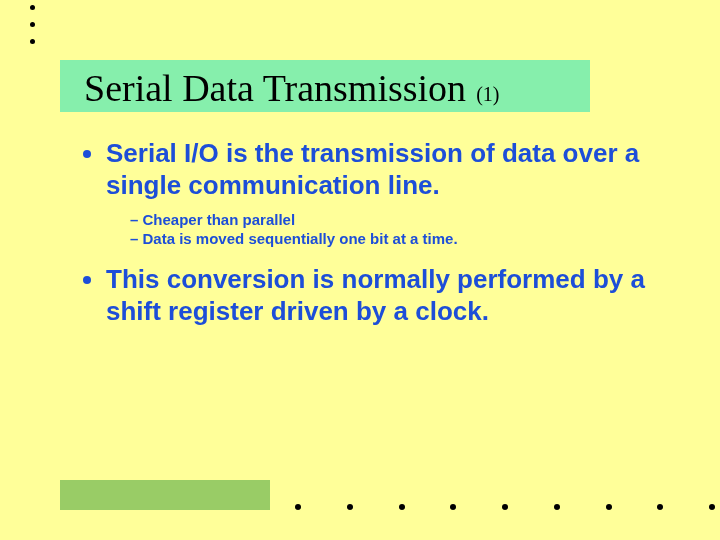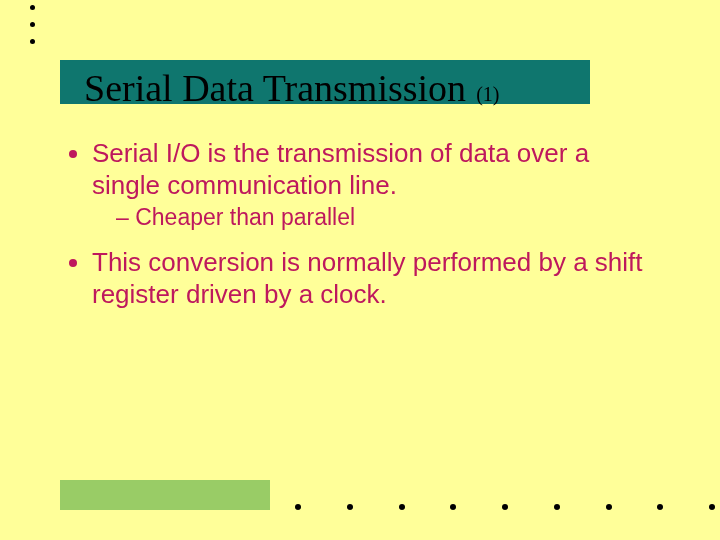--- a/index.html
+++ b/index.html
@@ -21,59 +21,60 @@
     width: 5px;
     height: 5px;
     border-radius: 50%;
     background: #000;
   }
   .title-bar {
     position: absolute;
     left: 60px;
     top: 60px;
     width: 530px;
-    height: 44px;
-    background: #0f766e;
+    height: 52px;
+    background: #86efac;
     display: flex;
     align-items: baseline;
     padding-left: 24px;
     padding-top: 6px;
   }
   .title-bar .t-main {
     font-family: "Times New Roman", Times, serif;
     font-size: 38px;
     color: #000;
   }
   .title-bar .t-num {
     font-family: "Times New Roman", Times, serif;
     font-size: 20px;
     color: #000;
     margin-left: 10px;
   }
   .content {
     position: absolute;
-    left: 60px;
+    left: 74px;
     top: 138px;
     width: 600px;
     font-size: 26px;
-    color: #be185d;
+    color: #1d4ed8;
     line-height: 1.22;
+    font-weight: bold;
   }
   ul.lvl1 {
     list-style-type: disc;
     padding-left: 32px;
   }
   ul.lvl1 > li {
     margin-bottom: 16px;
   }
   ul.lvl2 {
     list-style: none;
     padding-left: 24px;
-    margin-top: 2px;
-    font-size: 23px;
+    margin-top: 10px;
+    font-size: 15px;
   }
   ul.lvl2 > li {
     text-indent: -16px;
     padding-left: 16px;
     line-height: 1.22;
   }
   ul.lvl2 > li::before {
     content: "– ";
   }
   .footer-bar {
@@ -112,20 +113,21 @@
   <span class="t-main">Serial Data Transmission</span>
   <span class="t-num">(1)</span>
 </div>
 
 <div class="content">
   <ul class="lvl1">
     <li>
       <span>Serial I/O is the transmission of data over a single communication line.</span>
       <ul class="lvl2">
         <li><span>Cheaper than parallel</span></li>
+        <li><span>Data is moved sequentially one bit at a time.</span></li>
       </ul>
     </li>
     <li>
       <span>This conversion is normally performed by a shift register driven by a clock.</span>
     </li>
   </ul>
 </div>
 
 <div class="footer-bar"></div>
 

